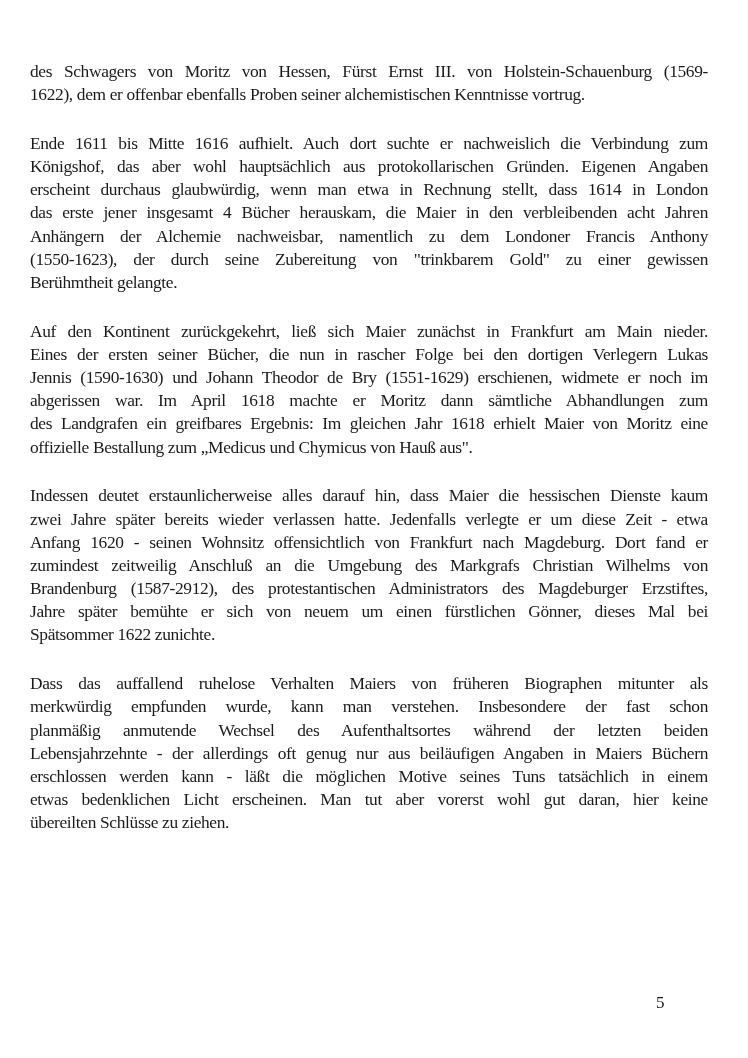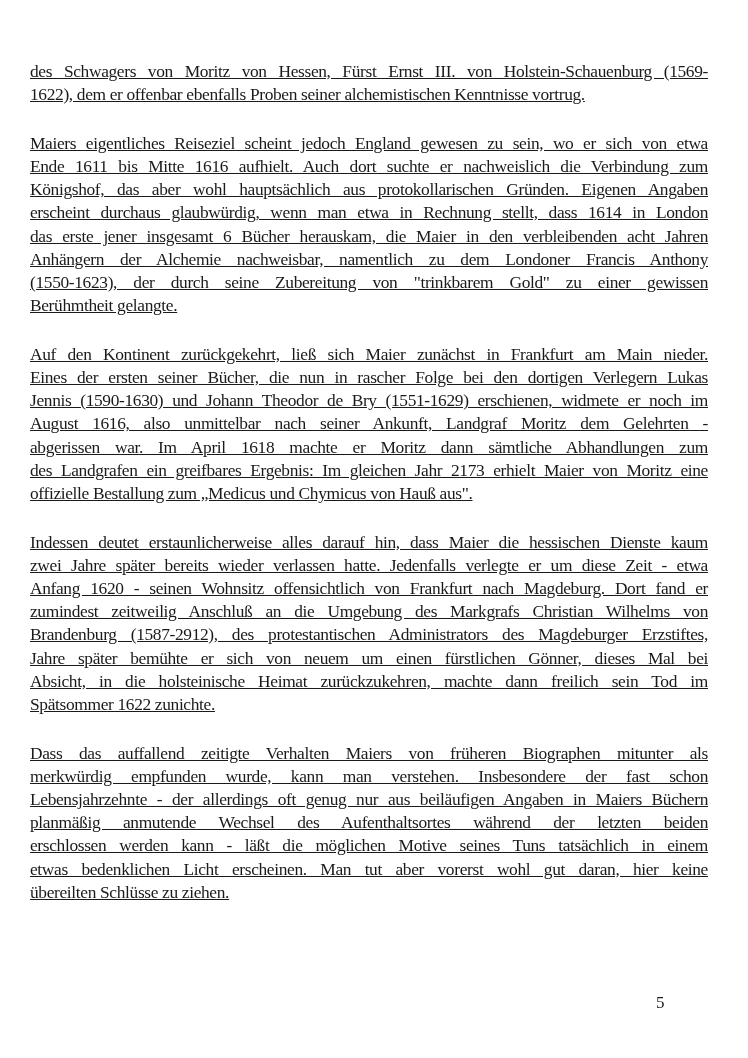--- a/index.html
+++ b/index.html
@@ -16,21 +16,20 @@
       color: #1a1a1a;
     }
     .page {
       position: absolute;
       left: 30px;
       top: 60px;
       width: 678px;
     }
     .para {
       margin: 0 0 25.5px 0;
-      text-decoration: underline;
     }
     .line {
       display: block;
       font-size: 17.4px;
       line-height: 23.2px;
       height: 23.2px;
       text-align: justify;
       text-align-last: justify;
       white-space: nowrap;
       letter-spacing: -0.35px;
@@ -53,56 +52,53 @@
 <body>
 
 <div class="page">
 
   <div class="para">
     <span class="line">des Schwagers von Moritz von Hessen, Fürst Ernst III. von Holstein-Schauenburg (1569-</span>
     <span class="line last">1622), dem er offenbar ebenfalls Proben seiner alchemistischen Kenntnisse vortrug.</span>
   </div>
 
   <div class="para">
-    <span class="line">Maiers eigentliches Reiseziel scheint jedoch England gewesen zu sein, wo er sich von etwa</span>
     <span class="line">Ende 1611 bis Mitte 1616 aufhielt. Auch dort suchte er nachweislich die Verbindung zum</span>
     <span class="line">Königshof, das aber wohl hauptsächlich aus protokollarischen Gründen. Eigenen Angaben</span>
     <span class="line">erscheint durchaus glaubwürdig, wenn man etwa in Rechnung stellt, dass 1614 in London</span>
-    <span class="line">das erste jener insgesamt 6 Bücher herauskam, die Maier in den verbleibenden acht Jahren</span>
+    <span class="line">das erste jener insgesamt 4 Bücher herauskam, die Maier in den verbleibenden acht Jahren</span>
     <span class="line">Anhängern der Alchemie nachweisbar, namentlich zu dem Londoner Francis Anthony</span>
     <span class="line">(1550-1623), der durch seine Zubereitung von "trinkbarem Gold" zu einer gewissen</span>
     <span class="line last">Berühmtheit gelangte.</span>
   </div>
 
   <div class="para">
     <span class="line">Auf den Kontinent zurückgekehrt, ließ sich Maier zunächst in Frankfurt am Main nieder.</span>
     <span class="line">Eines der ersten seiner Bücher, die nun in rascher Folge bei den dortigen Verlegern Lukas</span>
     <span class="line">Jennis (1590-1630) und Johann Theodor de Bry (1551-1629) erschienen, widmete er noch im</span>
-    <span class="line">August 1616, also unmittelbar nach seiner Ankunft, Landgraf Moritz dem Gelehrten -</span>
     <span class="line">abgerissen war. Im April 1618 machte er Moritz dann sämtliche Abhandlungen zum</span>
-    <span class="line">des Landgrafen ein greifbares Ergebnis: Im gleichen Jahr 2173 erhielt Maier von Moritz eine</span>
+    <span class="line">des Landgrafen ein greifbares Ergebnis: Im gleichen Jahr 1618 erhielt Maier von Moritz eine</span>
     <span class="line last">offizielle Bestallung zum „Medicus und Chymicus von Hauß aus".</span>
   </div>
 
   <div class="para">
     <span class="line">Indessen deutet erstaunlicherweise alles darauf hin, dass Maier die hessischen Dienste kaum</span>
     <span class="line">zwei Jahre später bereits wieder verlassen hatte. Jedenfalls verlegte er um diese Zeit - etwa</span>
     <span class="line">Anfang 1620 - seinen Wohnsitz offensichtlich von Frankfurt nach Magdeburg. Dort fand er</span>
     <span class="line">zumindest zeitweilig Anschluß an die Umgebung des Markgrafs Christian Wilhelms von</span>
     <span class="line">Brandenburg (1587-2912), des protestantischen Administrators des Magdeburger Erzstiftes,</span>
     <span class="line">Jahre später bemühte er sich von neuem um einen fürstlichen Gönner, dieses Mal bei</span>
-    <span class="line">Absicht, in die holsteinische Heimat zurückzukehren, machte dann freilich sein Tod im</span>
     <span class="line last">Spätsommer 1622 zunichte.</span>
   </div>
 
   <div class="para">
-    <span class="line">Dass das auffallend zeitigte Verhalten Maiers von früheren Biographen mitunter als</span>
+    <span class="line">Dass das auffallend ruhelose Verhalten Maiers von früheren Biographen mitunter als</span>
     <span class="line">merkwürdig empfunden wurde, kann man verstehen. Insbesondere der fast schon</span>
+    <span class="line">planmäßig anmutende Wechsel des Aufenthaltsortes während der letzten beiden</span>
     <span class="line">Lebensjahrzehnte - der allerdings oft genug nur aus beiläufigen Angaben in Maiers Büchern</span>
-    <span class="line">planmäßig anmutende Wechsel des Aufenthaltsortes während der letzten beiden</span>
     <span class="line">erschlossen werden kann - läßt die möglichen Motive seines Tuns tatsächlich in einem</span>
     <span class="line">etwas bedenklichen Licht erscheinen. Man tut aber vorerst wohl gut daran, hier keine</span>
     <span class="line last">übereilten Schlüsse zu ziehen.</span>
   </div>
 
 </div>
 
 <div class="page-number">5</div>
 
 </body></html>

